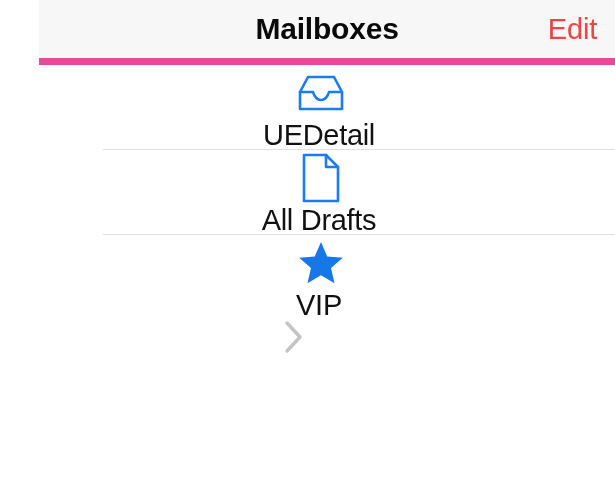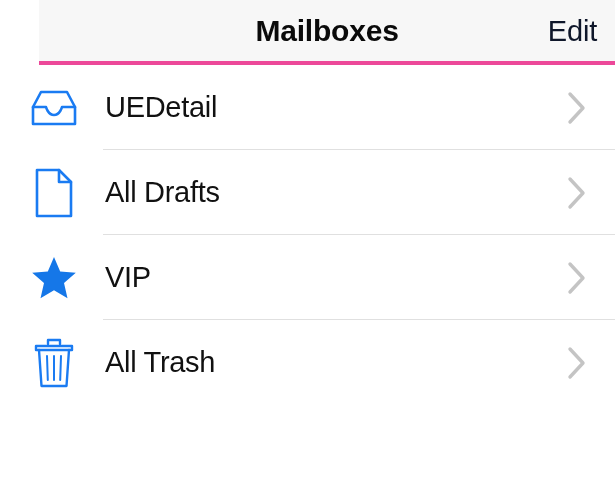--- a/index.html
+++ b/index.html
@@ -23,21 +23,21 @@
     display: flex;
     flex-direction: column;
   }
 
   
   .navbar {
     position: relative;
     height: 65px;
     flex: 0 0 65px;
     background: #f7f7f7;
-    border-bottom: 4px solid #ec4899;
+    border-bottom: 7px solid #ec4899;
     box-sizing: border-box;
     margin-left: 39px;
   }
 
   .nav-title {
     position: absolute;
     left: 0;
     right: 0;
     top: 50%;
     transform: translateY(-50%);
@@ -48,21 +48,21 @@
     letter-spacing: -0.2px;
     line-height: 1;
   }
 
   .nav-edit {
     position: absolute;
     right: 18px;
     top: 50%;
     transform: translateY(-50%);
     font-size: 29px;
-    color: #0f172a;
+    color: #ef4444;
     line-height: 1;
     letter-spacing: -0.2px;
     cursor: pointer;
     text-align: right;
   }
 
   
   .list {
     flex: 1 1 auto;
     background: #ffffff;
@@ -70,20 +70,21 @@
   }
 
   .row {
     position: relative;
     height: 85px;
     display: flex;
     align-items: center;
     background: #ffffff;
     cursor: pointer;
     box-sizing: border-box;
+    flex-direction: column;
   }
 
   .row-sep {
     position: absolute;
     left: 103px;
     right: 0;
     bottom: 0;
     height: 1px;
     background: #e0e0e0;
   }
@@ -181,34 +182,15 @@
       <div class="row-label">VIP</div>
       <div class="row-chevron">
         <svg width="20" height="34" viewBox="0 0 20 34" fill="none">
           <path d="M3 3 L16 17 L3 31" stroke="#c4c4c4" stroke-width="3.4" stroke-linecap="round" stroke-linejoin="round" fill="none"></path>
         </svg>
       </div>
       <div class="row-sep"></div>
     </div>
 
 
-    <div class="row">
-      <div class="row-icon">
-        <svg width="44" height="52" viewBox="0 0 44 52" fill="none">
-          <path d="M16 7 L16 3 L28 3 L28 7" stroke="#1a7bf2" stroke-width="2.4" stroke-linejoin="round" stroke-linecap="round" fill="none"></path>
-          <path d="M4 9 L40 9 L40 13 L4 13 Z" stroke="#1a7bf2" stroke-width="2.4" stroke-linejoin="round" stroke-linecap="round" fill="none"></path>
-          <path d="M7 13 L9.5 49 L34.5 49 L37 13" stroke="#1a7bf2" stroke-width="2.4" stroke-linejoin="round" stroke-linecap="round" fill="none"></path>
-          <path d="M15 19 L15.8 43" stroke="#1a7bf2" stroke-width="2" stroke-linecap="round"></path>
-          <path d="M22 19 L22 43" stroke="#1a7bf2" stroke-width="2" stroke-linecap="round"></path>
-          <path d="M29 19 L28.2 43" stroke="#1a7bf2" stroke-width="2" stroke-linecap="round"></path>
-        </svg>
-      </div>
-      <div class="row-label">All Trash</div>
-      <div class="row-chevron">
-        <svg width="20" height="34" viewBox="0 0 20 34" fill="none">
-          <path d="M3 3 L16 17 L3 31" stroke="#c4c4c4" stroke-width="3.4" stroke-linecap="round" stroke-linejoin="round" fill="none"></path>
-        </svg>
-      </div>
-
-    </div>
 
   </div>
 </div>
 
 </body></html>

